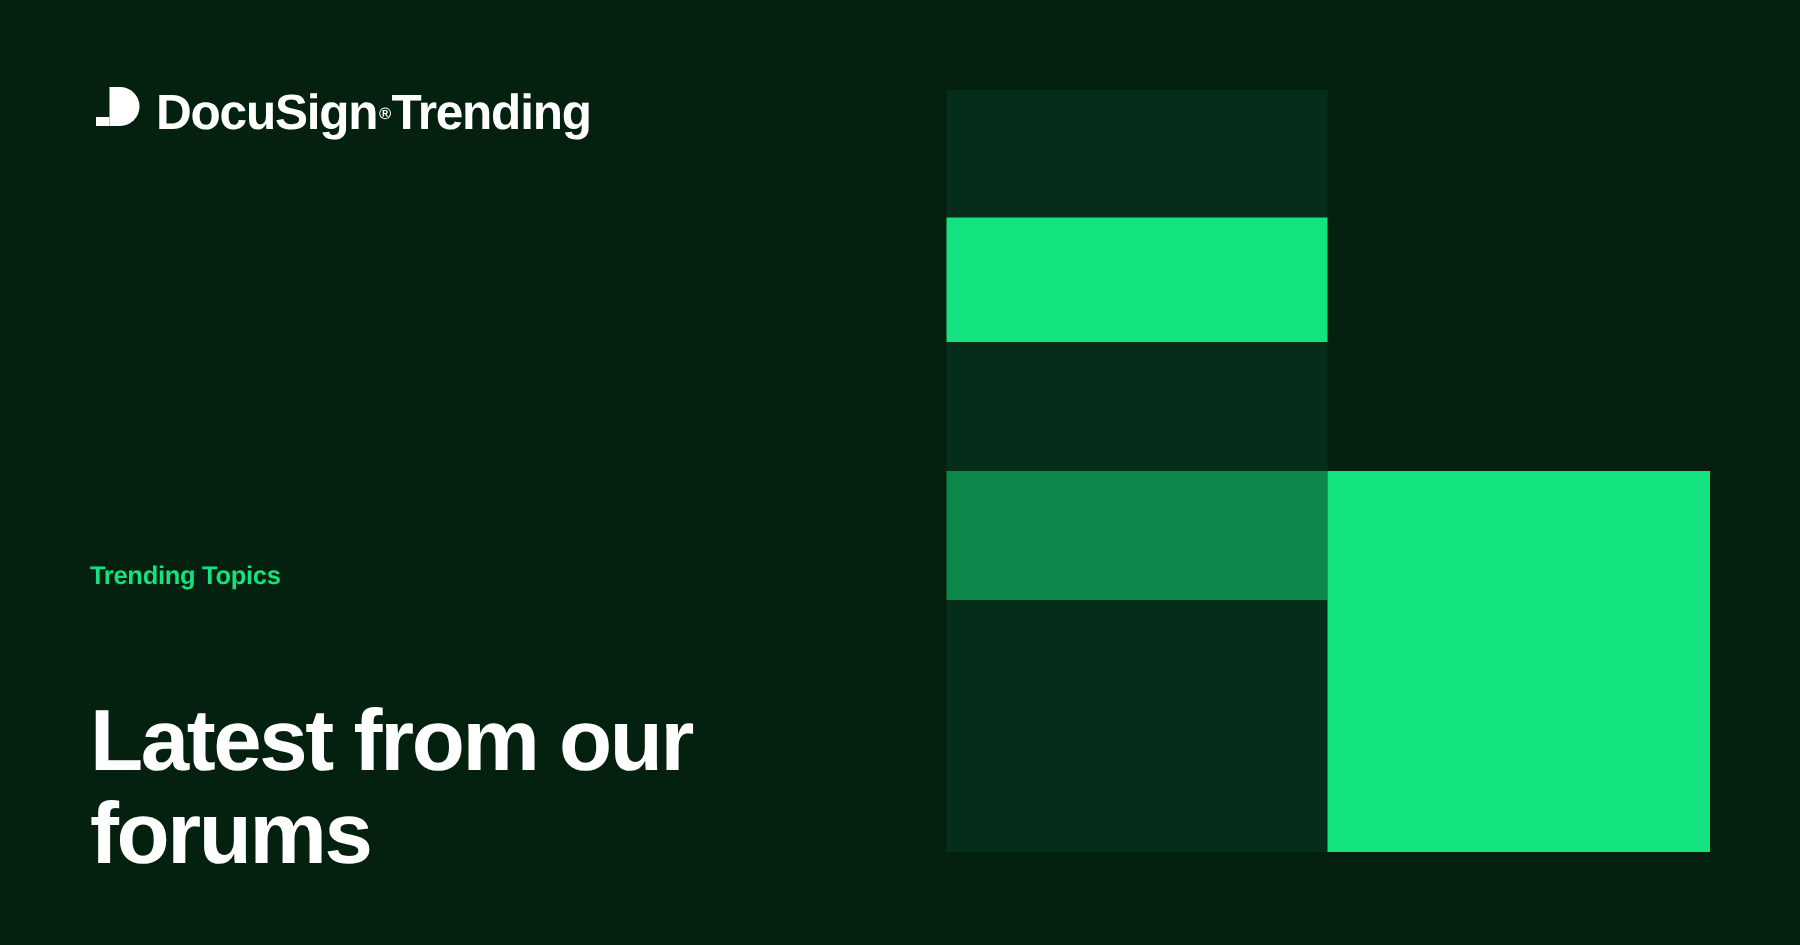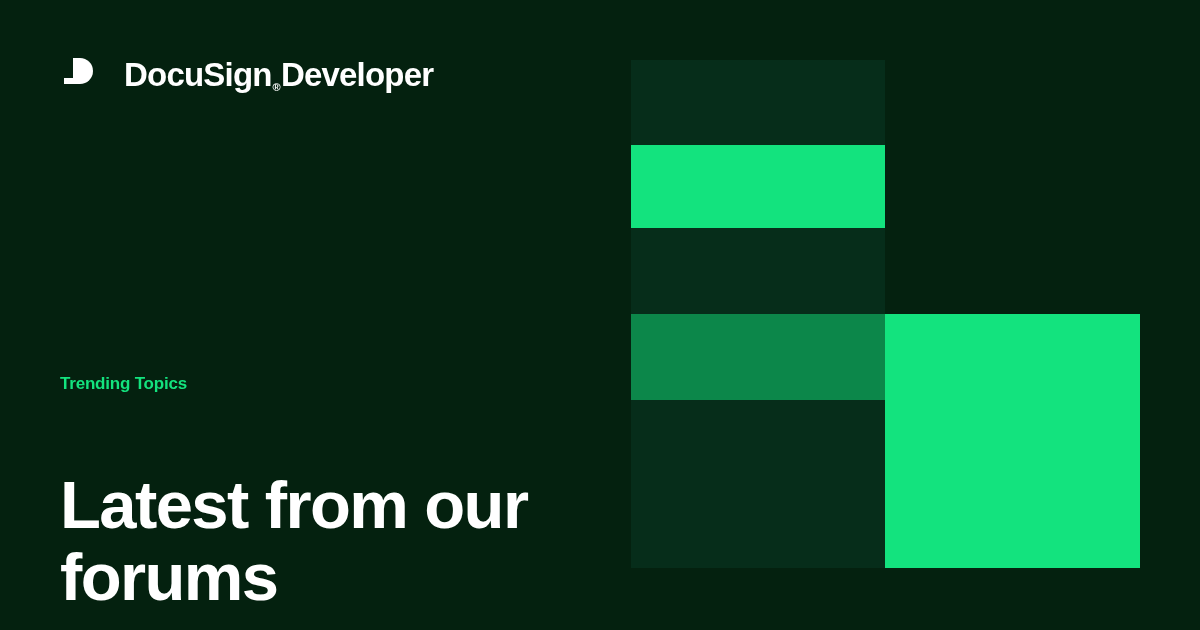--- a/index.html
+++ b/index.html
@@ -32,23 +32,23 @@
     align-items: center;
     height: 44px;
   }
   .brand-mark {
     width: 44px;
     height: 44px;
     display: block;
     flex: 0 0 auto;
   }
   .brand-wordmark {
-    margin-left: 20px;
+    margin-left: 0;
     display: flex;
-    align-items: flex-end;
+    align-items: center;
     color: #ffffff;
     font-size: 33px;
     line-height: 1;
     font-weight: bold;
     letter-spacing: -0.8px;
     white-space: nowrap;
   }
   .brand-name-primary {
     color: #ffffff;
   }
@@ -74,21 +74,21 @@
     font-weight: bold;
     letter-spacing: -0.2px;
     line-height: 1.1;
   }
   .headline {
     position: absolute;
     left: 60px;
     top: 424px;
     width: 520px;
     color: #ffffff;
-    font-size: 67px;
+    font-size: 58px;
     font-weight: bold;
     line-height: 1.08;
     letter-spacing: -1.6px;
   }
 
   
   .artwork {
     position: absolute;
     left: 631px;
     top: 60px;
@@ -130,21 +130,21 @@
   <div class="brand">
     <span class="brand-mark">
       <svg class="brand-mark" viewBox="0 0 44 44" xmlns="http://www.w3.org/2000/svg" aria-hidden="true">
         <path d="M13 6 L20 6 A13 13 0 0 1 20 32 L13 32 Z" fill="#ffffff"></path>
         <rect x="4" y="26" width="9" height="6" fill="#ffffff"></rect>
       </svg>
     </span>
     <span class="brand-wordmark">
       <span class="brand-name-primary">DocuSign</span>
       <span class="brand-reg">®</span>
-      <span class="brand-name-secondary">Developer</span>
+      <span class="brand-name-secondary">Trending</span>
     </span>
   </div>
 
   <div class="eyebrow">Trending Topics</div>
 
   <h1 class="headline">Latest from our forums</h1>
 
   <div class="artwork">
     <div class="art-col">
       <div class="art-bar art-bar-1"></div>

